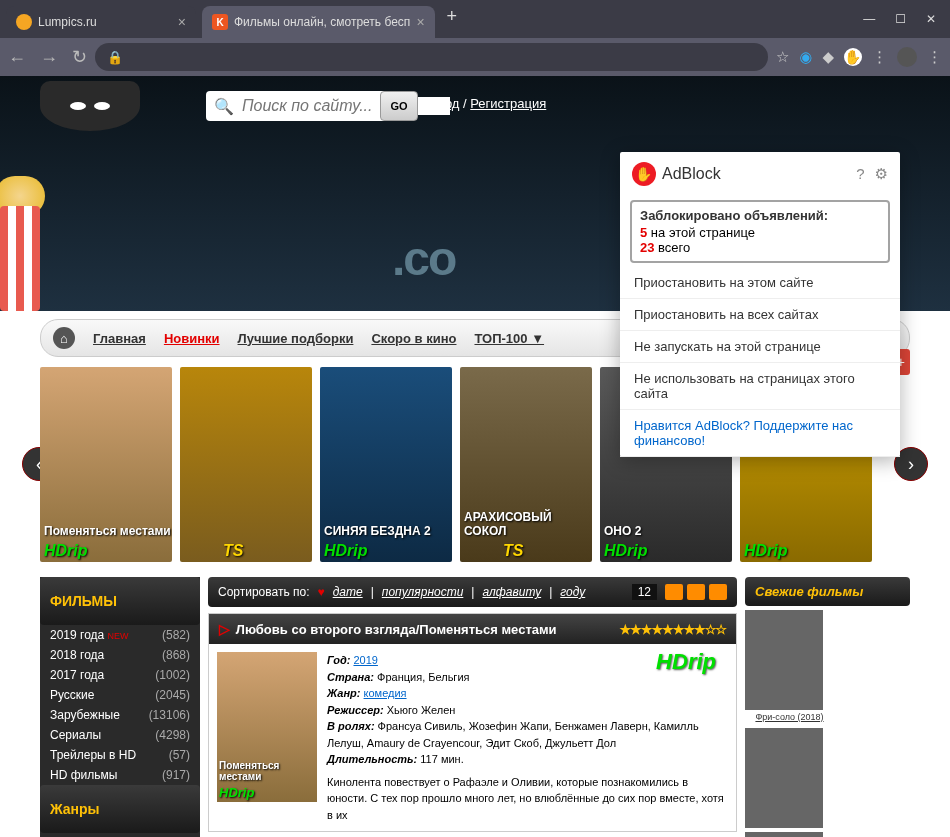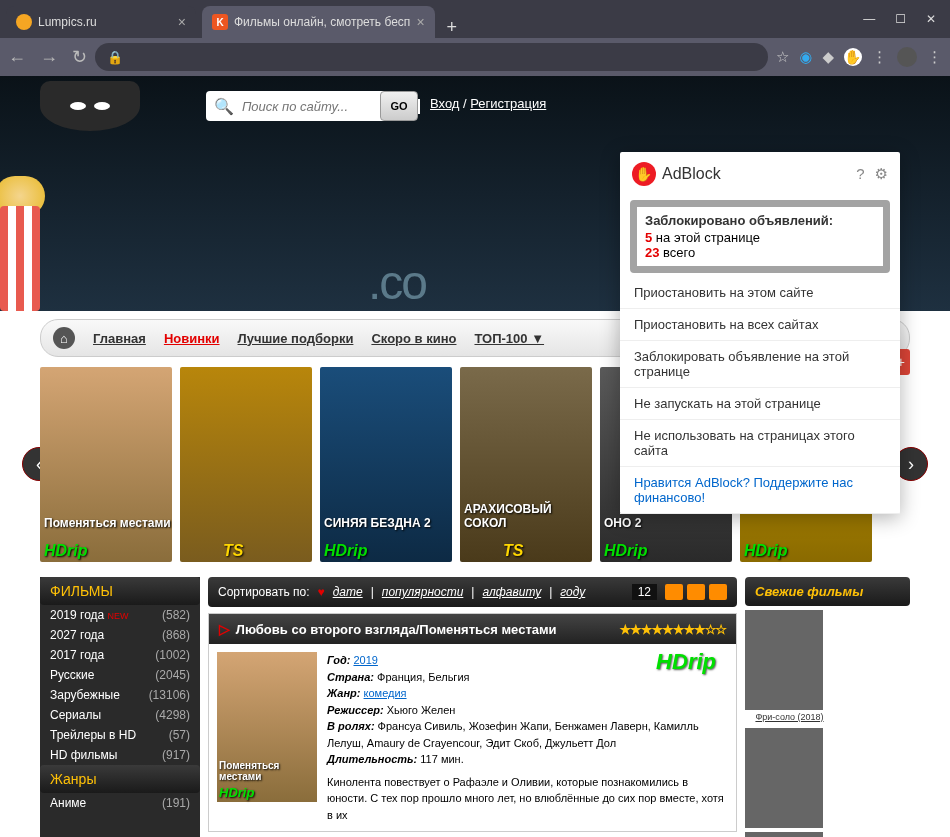--- a/index.html
+++ b/index.html
@@ -1,19 +1,19 @@
 <!DOCTYPE html>
 <html><head>
 <meta charset="utf-8">
 <style>
 * { margin: 0; padding: 0; box-sizing: border-box; font-family: Arial, sans-serif; }
 body { background: #fff; width: 950px; height: 837px; overflow: hidden; position: relative; }
 
 .chrome-bar { background: #3b3b46; height: 38px; display: flex; align-items: flex-end; }
-.tabs-row { display: flex; align-items: flex-end; flex: 1; }
+.tabs-row { display: flex; flex: 1; }
 .tab { background: #3b3b46; color: #ddd; padding: 8px 10px; font-size: 12px; display: flex; align-items: center; gap: 6px; min-width: 190px; border-radius: 8px 8px 0 0; margin-left: 6px; }
 .tab.active { background: #5a5a6a; }
 .tab-favicon { width: 16px; height: 16px; background: #f5a623; border-radius: 50%; }
 .tab-favicon.orange { background: #ed5621; border-radius: 3px; display: flex; align-items: center; justify-content: center; color: #fff; font-weight: bold; font-size: 10px; }
 .tab-close { color: #aaa; margin-left: auto; font-size: 14px; }
 .new-tab { color: #ddd; padding: 0 12px; font-size: 18px; }
 .win-controls { color: #ddd; display: flex; gap: 20px; padding: 0 14px; font-size: 12px; align-self: center; }
 
 .address-bar { background: #5a5a6a; height: 38px; display: flex; align-items: center; padding: 0 8px; gap: 8px; }
 .nav-arrows { color: #bbb; font-size: 18px; display: flex; gap: 14px; }
@@ -21,45 +21,45 @@
 .toolbar-icons { display: flex; gap: 10px; align-items: center; color: #ccc; font-size: 15px; }
 .adblock-badge { width: 18px; height: 18px; background: #fff; border-radius: 50%; display: flex; align-items: center; justify-content: center; position: relative; }
 .adblock-hand { color: #ed1c24; font-size: 14px; }
 
 .page-content { position: relative; height: calc(837px - 76px); overflow: hidden; }
 .header-area { background: #1a2834; background: linear-gradient(#0a1218, #1e3040); height: 235px; position: relative; }
 .logo-bandit { position: absolute; left: 40px; top: 5px; width: 100px; height: 50px; background: #2a2a2a; border-radius: 10px 10px 50% 50%; display: flex; align-items: center; justify-content: center; }
 .logo-eyes { width: 16px; height: 8px; background: #fff; border-radius: 50%; margin: 0 4px; display: inline-block; }
 .search-box { position: absolute; left: 206px; top: 15px; width: 200px; height: 30px; background: #fff; border-radius: 4px; display: flex; align-items: center; }
 .search-icon { padding: 0 8px; color: #777; }
-.search-input { flex: 1; border: none; outline: none; font-size: 13px; font-style: italic; color: #999; }
+.search-input { flex: 1; border: none; outline: none; font-size: 16px; font-style: italic; color: #999; }
 .go-btn { position: absolute; left: 380px; top: 15px; width: 38px; height: 30px; background: linear-gradient(#f0f0f0,#ccc); border: 1px solid #999; border-radius: 4px; font-size: 11px; font-weight: bold; display: flex; align-items: center; justify-content: center; }
 .auth-links { position: absolute; left: 430px; top: 20px; color: #fff; font-size: 13px; }
 .auth-links a { color: #fff; text-decoration: underline; }
-.hero-com { position: absolute; left: 368px; top: 155px; color: #5b7a8a; font-size: 48px; font-weight: normal; letter-spacing: -2px; margin-top: 24px; }
+.hero-com { position: absolute; left: 392px; top: 155px; color: #5b7a8a; font-size: 48px; font-weight: bold; letter-spacing: -2px; }
 .popcorn { position: absolute; left: 0; top: 130px; width: 40px; height: 105px; background: repeating-linear-gradient(90deg,#e85a4f,#e85a4f 8px,#fff 8px,#fff 16px); border-radius: 4px; }
 .popcorn-top { position: absolute; left: -5px; top: 100px; width: 50px; height: 40px; background: radial-gradient(circle,#f4d58d,#e8b929); border-radius: 20px; }
 
 .nav-bar { background: linear-gradient(#f9f9f9,#e5e5e5); border: 1px solid #ccc; border-radius: 18px; height: 38px; margin: 8px 40px; display: flex; align-items: center; padding: 0 12px; gap: 18px; font-size: 13px; }
 .nav-home-icon { width: 22px; height: 22px; background: #555; border-radius: 50%; display: inline-flex; align-items: center; justify-content: center; color: #fff; }
 .nav-item { color: #333; text-decoration: underline; font-weight: bold; }
 .nav-item.red { color: #e30000; }
 .gplus { width: 26px; height: 26px; background: #db4437; color: #fff; border-radius: 3px; display: flex; align-items: center; justify-content: center; font-size: 14px; margin-left: auto; margin-right: 40px; position: absolute; right: 0; top: 273px; }
 
 .carousel { position: relative; margin: 10px 40px; display: flex; gap: 8px; height: 200px; }
 .poster { width: 132px; height: 195px; background: #444; border-radius: 2px; position: relative; overflow: hidden; }
-.poster-title { position: absolute; bottom: 32px; left: 4px; color: #fff; font-size: 12px; font-weight: bold; text-shadow: 1px 1px 2px #000; }
+.poster-title { position: absolute; bottom: 24px; left: 4px; color: #fff; font-size: 12px; font-weight: bold; text-shadow: 1px 1px 2px #000; }
 .poster-quality { position: absolute; bottom: 2px; left: 4px; font-size: 16px; font-weight: bold; font-style: italic; color: #00e000; text-shadow: 1px 1px 2px #000; }
 .poster-quality.ts { color: #ffd700; margin-left: 39px; }
 .car-arrow { position: absolute; width: 34px; height: 34px; background: #333; border: 1px solid #800; border-radius: 50%; display: flex; align-items: center; justify-content: center; color: #fff; font-size: 18px; top: 80px; }
 .car-arrow.left { left: -18px; } .car-arrow.right { right: -18px; }
 
 .main-cols { display: flex; margin: 10px 40px; gap: 8px; }
 .sidebar { width: 160px; background: #2a2a2a; }
-.sb-header { background: linear-gradient(#3a3a3a,#1a1a1a); color: #ffc107; padding: 6px 10px; font-size: 14px; font-weight: normal; border-radius: 4px; }
+.sb-header { background: linear-gradient(#3a3a3a,#1a1a1a); color: #ffc107; padding: 16px 10px; font-size: 14px; font-weight: bold; border-radius: 4px; }
 .sb-item { display: flex; justify-content: space-between; padding: 3px 10px; font-size: 12px; color: #fff; }
 .sb-item .year { color: #fff; } .sb-item .new { color: #e30000; font-size: 9px; }
 .sb-item .count { color: #aaa; }
 .sb-item.hd { color: #3ae; }
 
 .center { flex: 1; }
 .sort-bar { background: linear-gradient(#3a3a3a,#1a1a1a); color: #fff; padding: 7px 10px; font-size: 12px; border-radius: 4px; display: flex; align-items: center; gap: 8px; }
 .sort-link { color: #fff; text-decoration: underline; font-style: italic; }
 .sort-count { background: #111; padding: 1px 6px; margin-left: auto; }
 .view-icons { display: flex; gap: 4px; }
@@ -85,21 +85,21 @@
 .fresh-item { width: 89px; }
 .fresh-poster { width: 78px; height: 100px; background: #666; }
 .fresh-title { font-size: 9px; text-align: center; color: #333; text-decoration: underline; padding: 2px; }
 
 
 .adblock-popup { position: absolute; right: 50px; top: 76px; width: 280px; background: #fff; box-shadow: 0 4px 20px rgba(0,0,0,0.3); border-radius: 2px; z-index: 100; }
 .ab-header { display: flex; align-items: center; padding: 10px 12px; gap: 6px; }
 .ab-logo { width: 24px; height: 24px; background: #ed1c24; border-radius: 50%; display: flex; align-items: center; justify-content: center; color: #fff; font-size: 14px; }
 .ab-title { font-size: 16px; color: #333; }
 .ab-header-icons { margin-left: auto; display: flex; gap: 10px; color: #888; font-size: 15px; }
-.ab-stats { border: 7px solid #a3a3a3; border-radius: 4px; margin: 4px 10px; padding: 6px 8px; font-size: 13px; }
+.ab-stats { border: 2px solid #a3a3a3; border-radius: 4px; margin: 4px 10px; padding: 6px 8px; font-size: 13px; }
 .ab-stats-title { font-weight: bold; color: #333; margin-bottom: 2px; }
 .ab-stats-row { display: flex; justify-content: space-between; flex-direction: column; }
 .ab-red { color: #e30000; font-weight: bold; }
 .ab-menu-item { padding: 8px 14px; font-size: 13px; color: #333; border-bottom: 1px solid #eee; }
 .ab-link { color: #06c; }
 
 .poster.p1 { background: linear-gradient(#d4a574,#8a6d3b); }
 .poster.p2 { background: linear-gradient(#b8860b,#7a5c1e); }
 .poster.p3 { background: linear-gradient(#1a4d7a,#0d2a44); text-align: right; }
 .poster.p4 { background: linear-gradient(#7a6a4a,#4a3a1a); }
@@ -212,21 +212,21 @@
   </div>
 
   <div class="main-cols">
     <div class="sidebar">
       <div class="sb-header">ФИЛЬМЫ</div>
       <div class="sb-item">
           <span><span class="year">2019 года</span> <span class="new">NEW</span></span>
           <span class="count">(582)</span>
         </div>
       <div class="sb-item">
-          <span class="year">2027 года</span>
+          <span class="year">2018 года</span>
           <span class="count">(868)</span>
         </div>
       <div class="sb-item">
           <span class="year">2017 года</span>
           <span class="count">(1002)</span>
         </div>
       <div class="sb-item">
           <span class="year">Русские</span>
           <span class="count">(2045)</span>
         </div>
@@ -322,18 +322,17 @@
     </div>
     <div class="ab-stats">
       <div class="ab-stats-title">Заблокировано объявлений:</div>
       <div class="ab-stats-row">
         <span><span class="ab-red">5</span> <span>на этой странице</span></span>
         <span><span class="ab-red">23</span> <span>всего</span></span>
       </div>
     </div>
     <div class="ab-menu-item">Приостановить на этом сайте</div>
     <div class="ab-menu-item">Приостановить на всех сайтах</div>
-    <div class="ab-menu-item">Заблокировать объявление на этой странице</div>
     <div class="ab-menu-item">Не запускать на этой странице</div>
     <div class="ab-menu-item">Не использовать на страницах этого сайта</div>
     <div class="ab-menu-item ab-link">Нравится AdBlock? Поддержите нас финансово!</div>
   </div>
 </div>
 
 </body></html>

